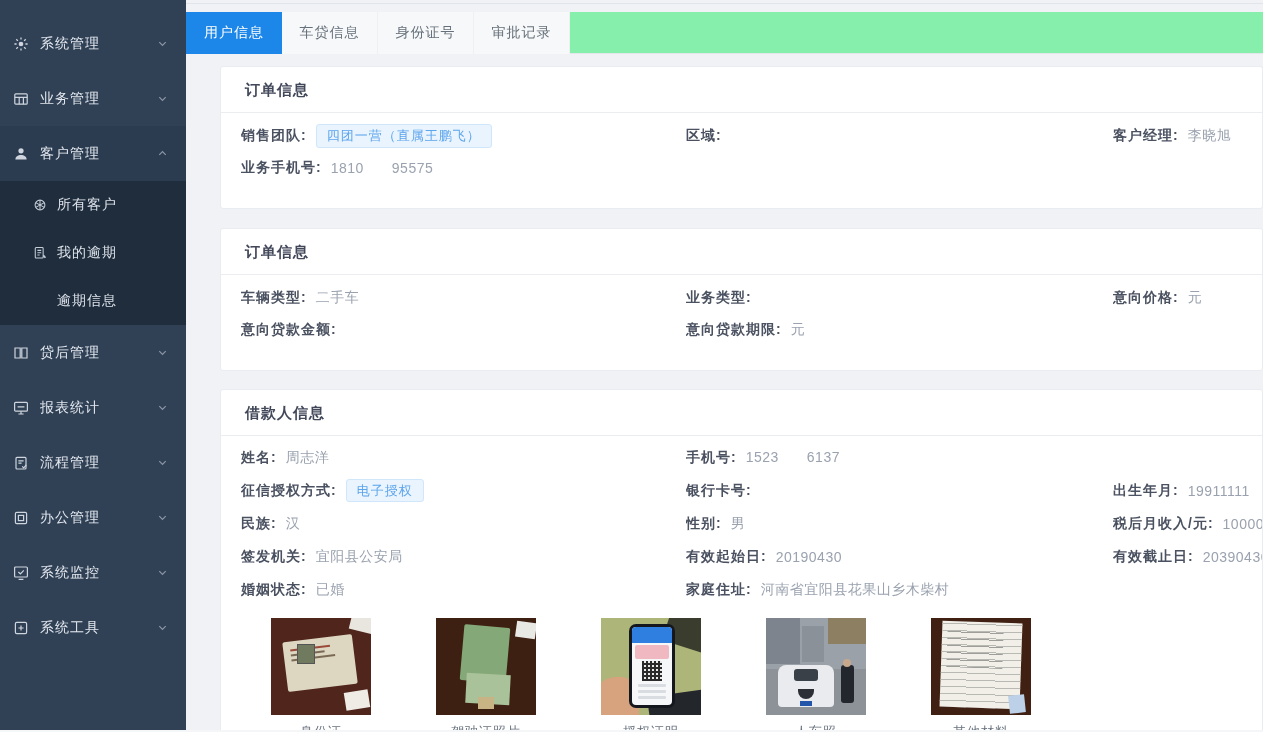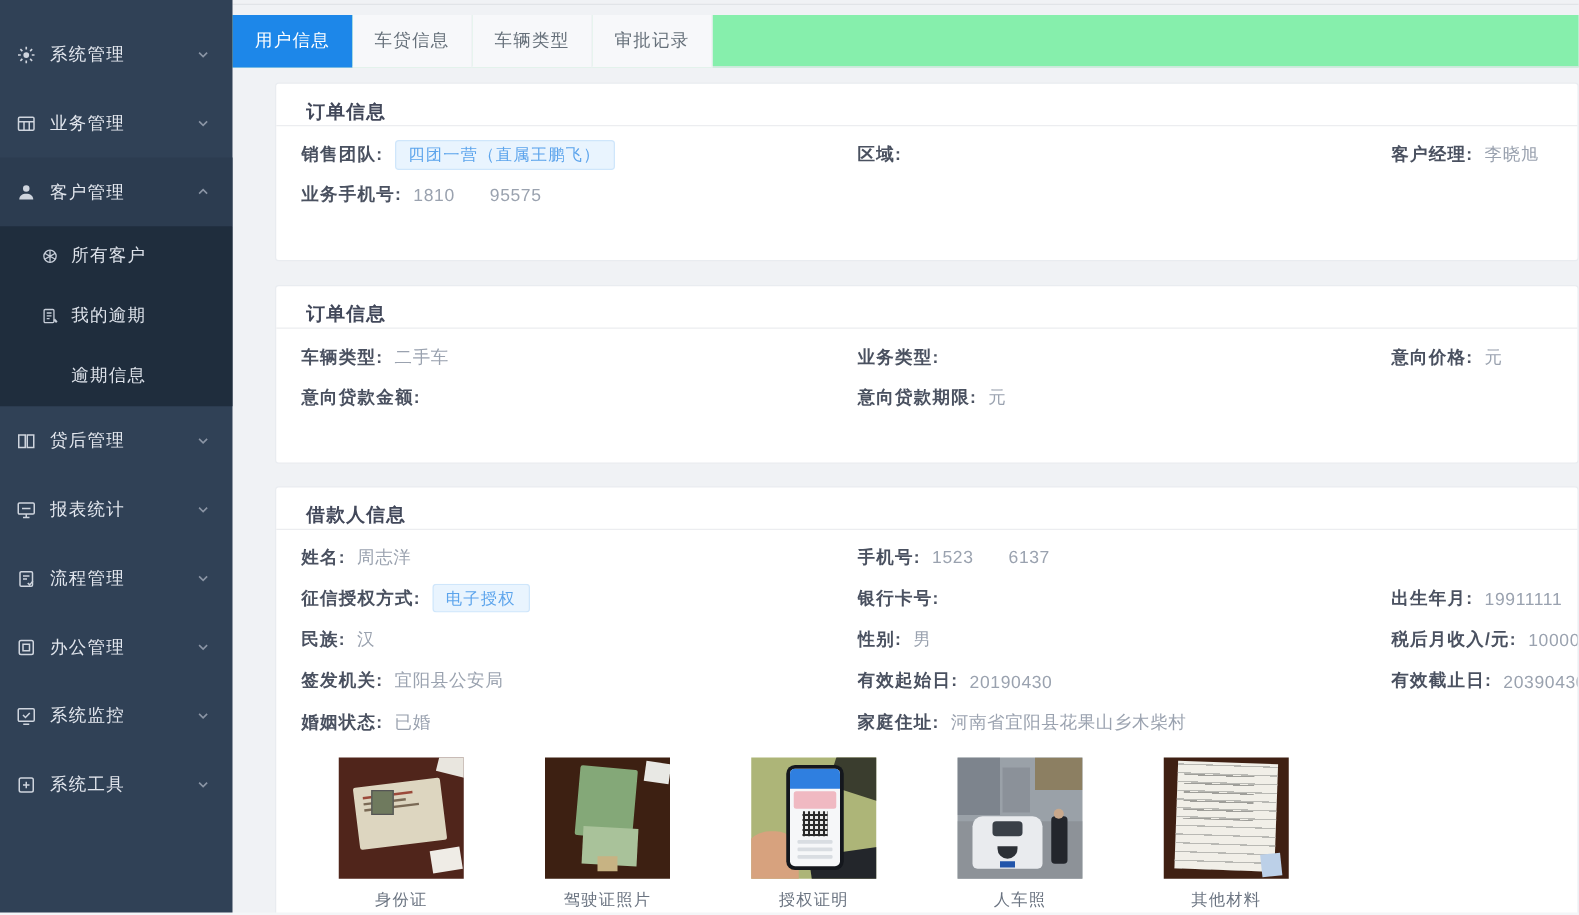--- a/index.html
+++ b/index.html
@@ -48,21 +48,21 @@
 
   
   .card {
     position:absolute; left:220px; right:0; background:#ffffff;
     border:1px solid #e9ecf0; border-radius:3px;
   }
   .card1 { top:66px;  height:143px; }
   .card2 { top:228px; height:143px; }
   .card3 { top:389px; height:430px; }
   .card-title {
-    height:34px; line-height:46px; padding-left:24px;
+    height:46px; line-height:46px; padding-left:24px;
     font-size:15px; font-weight:bold; color:#42485a;
     border-bottom:1px solid #ecedf0; letter-spacing:1px;
   }
   .card-body { padding:7px 0 0 20px; }
   .card3 .card-body { padding-top:5px; }
   .frow {
     display:grid; grid-template-columns:445px 427px auto;
     height:32px; align-items:center;
   }
   .card3 .frow { height:33px; }
@@ -323,21 +323,21 @@
         </svg>
       </span>
   </div>
 </div>
 
 <div class="topline"></div>
 
 <div class="tabbar">
   <div class="tab active">用户信息</div>
   <div class="tab">车贷信息</div>
-  <div class="tab">车辆类型</div>
+  <div class="tab">身份证号</div>
   <div class="tab">审批记录</div>
 </div>
 
 <div class="card card1">
   <div class="card-title">订单信息</div>
   <div class="card-body">
     <div class="frow">
       <div class="fcell">
         <span class="fl">销售团队:</span>
         <span class="tag">四团一营（直属王鹏飞）</span>

